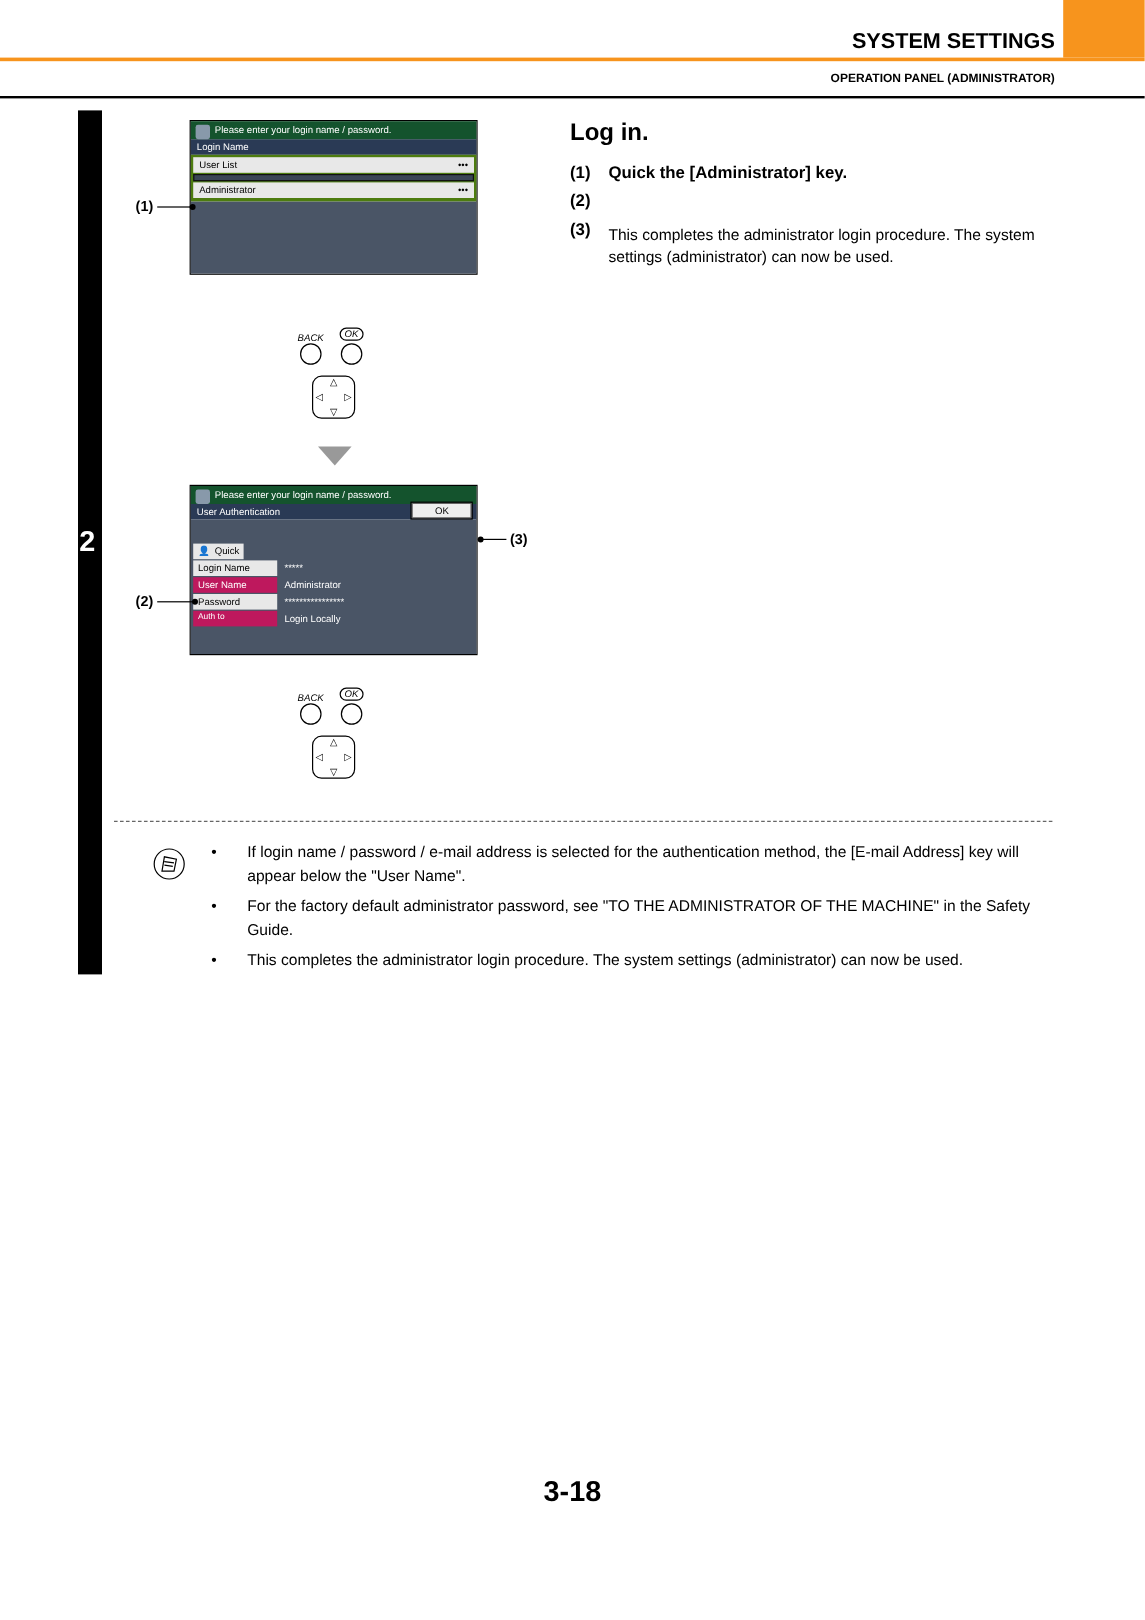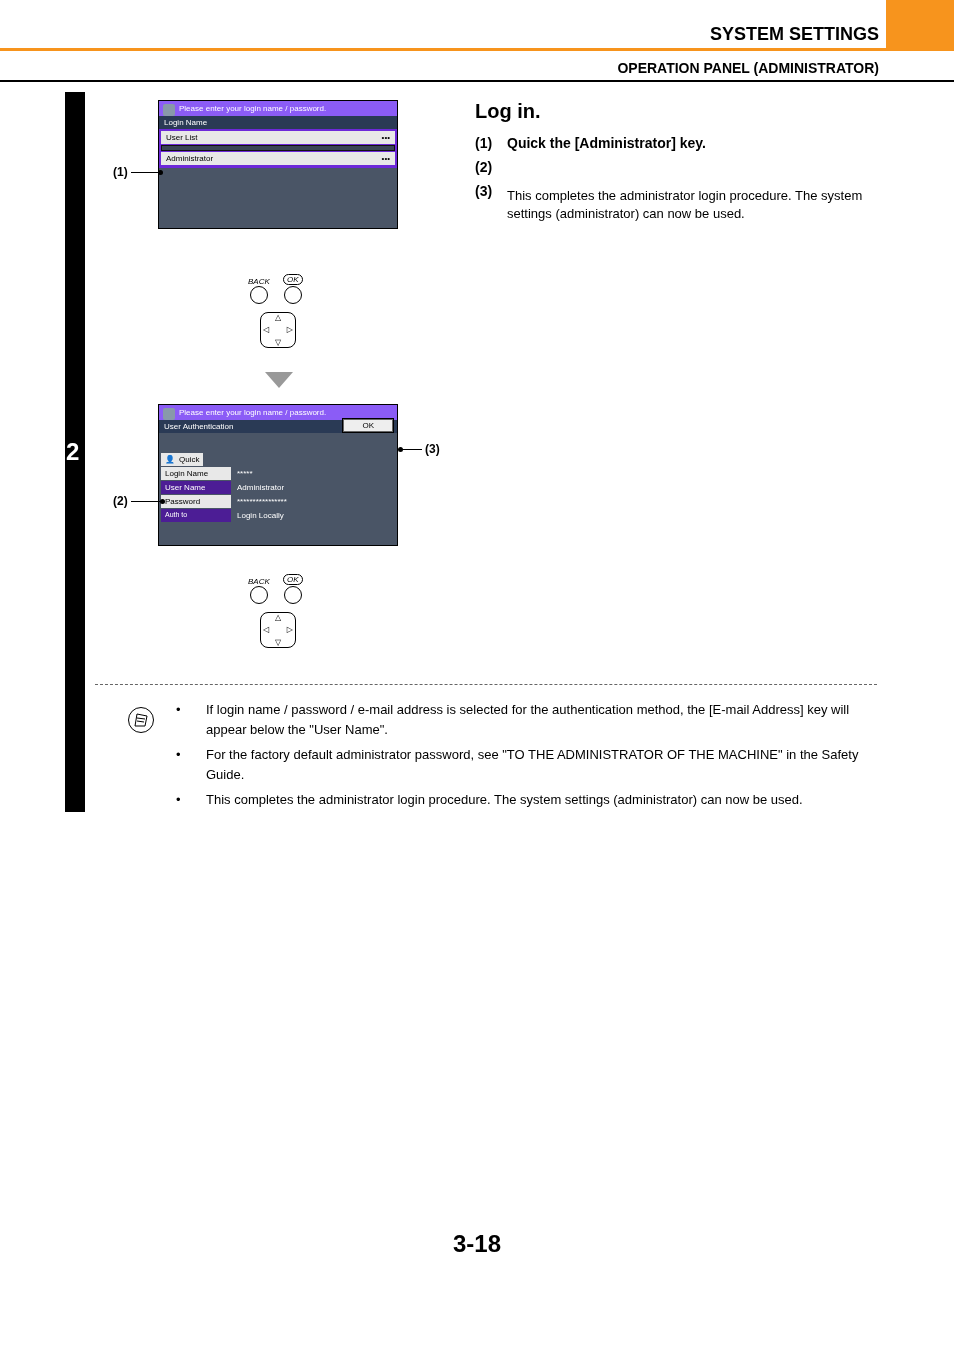--- a/index.html
+++ b/index.html
@@ -27,21 +27,21 @@
   .orange-rule {
     position: absolute;
     left: 0; top: 48px;
     width: 954px; height: 3px;
     background: #f7941d;
   }
   .subheader {
     position: absolute;
     right: 75px;
     top: 60px;
-    font-size: 14px;
+    font-size: 10px;
     font-weight: bold;
     margin-left: 12px;
   }
   .black-rule {
     position: absolute;
     left: 0; top: 80px;
     width: 954px; height: 2px;
     background: #000;
   }
   .black-sidebar {
@@ -56,41 +56,41 @@
     color: #fff;
     font-size: 24px;
     font-weight: bold;
   }
   .panel {
     position: absolute;
     width: 240px;
     border: 1px solid #000;
   }
   .panel .prompt {
-    background: #8b5cf6;
+    background: #14532d;
     color: #fff;
     font-size: 8px;
     padding: 3px 4px 3px 20px;
     position: relative;
   }
   .panel .prompt-icon {
     position: absolute;
     left: 4px; top: 3px;
     width: 12px; height: 12px;
     background: #8899aa;
     border-radius: 2px;
   }
   .panel .section-label {
     background: #2a3a55;
     color: #fff;
     font-size: 8px;
     padding: 2px 5px;
   }
   .panel .list-body {
-    background: #6d28d9;
+    background: #4d7c0f;
     padding: 2px;
   }
   .panel .cell {
     background: #e8e8e8;
     font-size: 8px;
     padding: 2px 5px;
     margin-bottom: 1px;
     position: relative;
   }
   .panel .cell.dark {
@@ -114,21 +114,21 @@
     display: flex;
     font-size: 8px;
     margin-bottom: 1px;
   }
   .row2 .pair .k {
     background: #e8e8e8;
     width: 70px;
     padding: 2px 4px;
   }
   .row2 .pair .k.dark {
-    background: #4c1d95;
+    background: #be185d;
     color: #fff;
   }
   .row2 .pair .v {
     color: #fff;
     padding: 2px 6px;
     flex: 1;
   }
   .row2 .okbtn {
     position: absolute;
     right: 4px; top: 34px;

